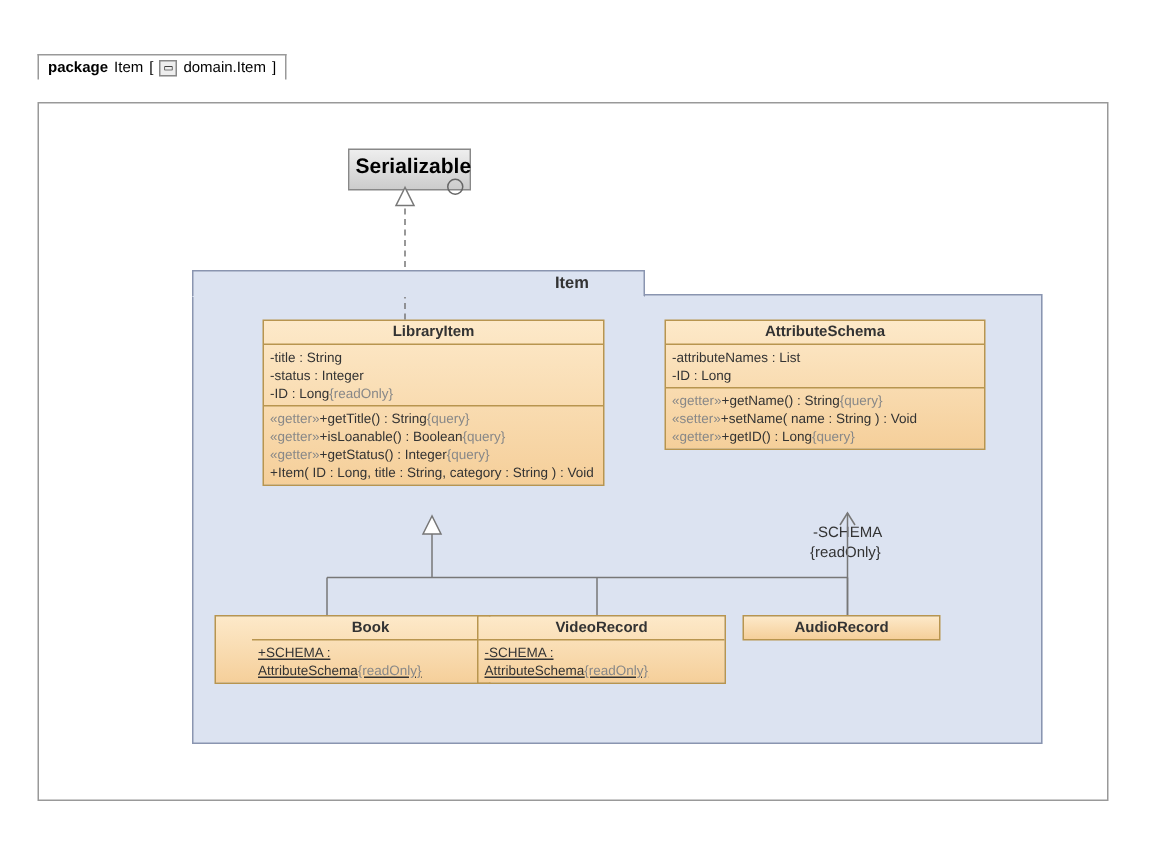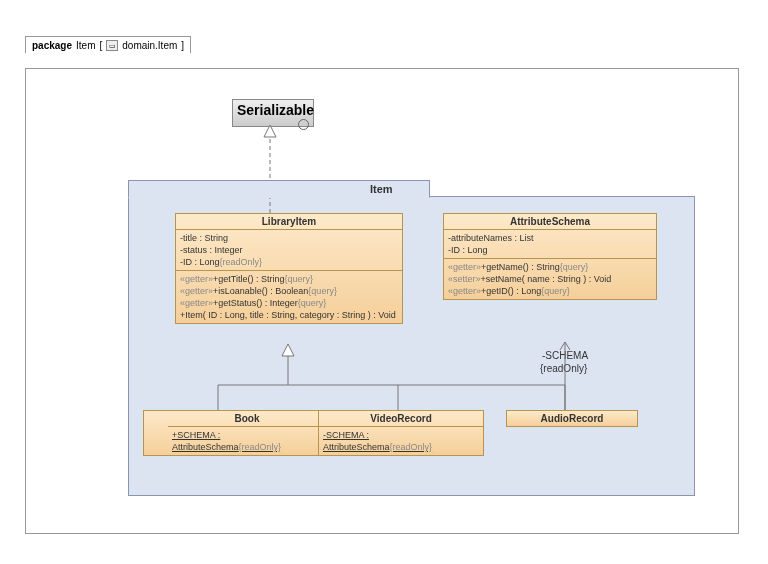--- a/index.html
+++ b/index.html
@@ -85,21 +85,21 @@
     </div>
   </div>
 
   <div class="class-box" style="left:318px; top:410px; width:164px;">
     <div class="class-title">VideoRecord</div>
     <div class="class-sect">
       <span class="under"><span>-SCHEMA : AttributeSchema</span><span class="gray">{readOnly}</span></span>
     </div>
   </div>
 
-  <div class="class-box" style="left:506px; top:410px; width:130px;">
+  <div class="class-box" style="left:495px; top:410px; width:130px;">
     <div class="class-title" style="border-bottom:none;">AudioRecord</div>
   </div>
 
   <div class="assoc-label" style="left:542px; top:350px;">-SCHEMA</div>
   <div class="assoc-label" style="left:540px; top:363px;">{readOnly}</div>
 
   <svg class="lines">
 
     <line x1="270" y1="213" x2="270" y2="137" stroke="#777" stroke-width="1" stroke-dasharray="4,3"></line>
     <polygon points="270,125 264,137 276,137" fill="#fff" stroke="#777"></polygon>

